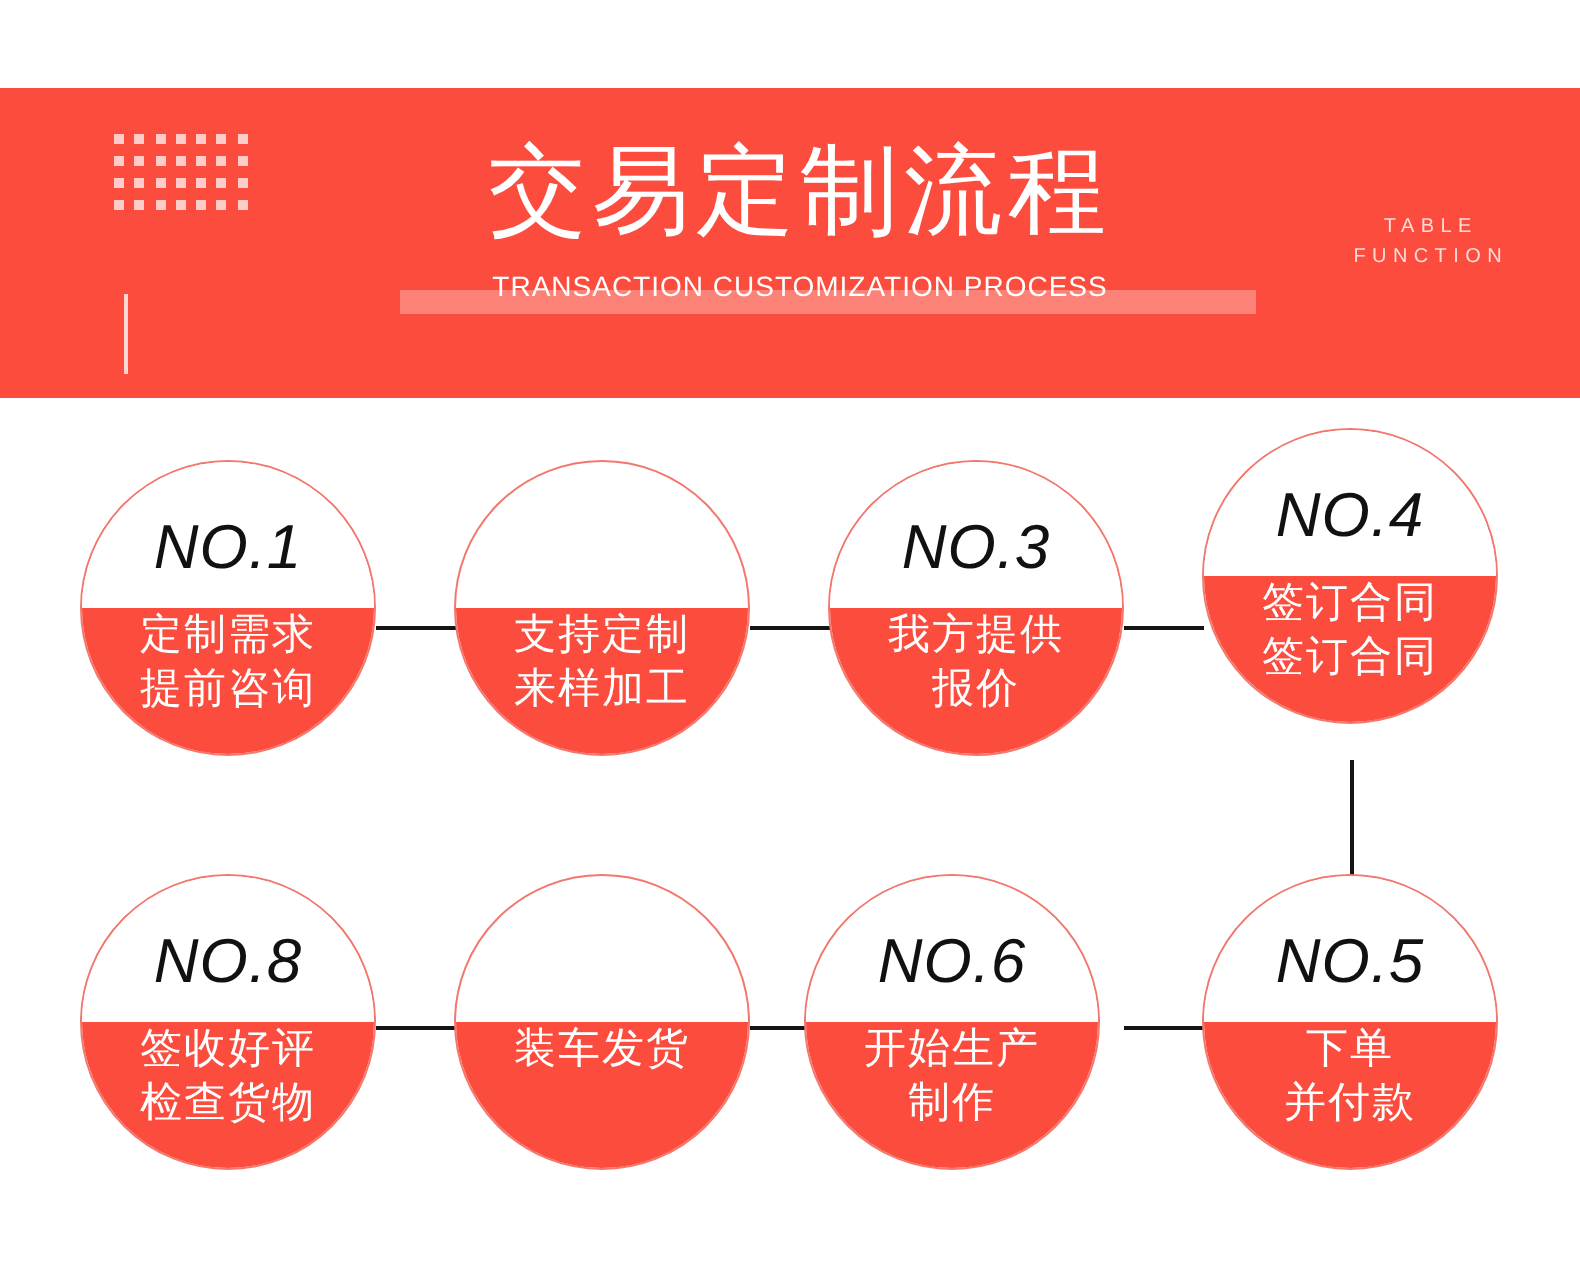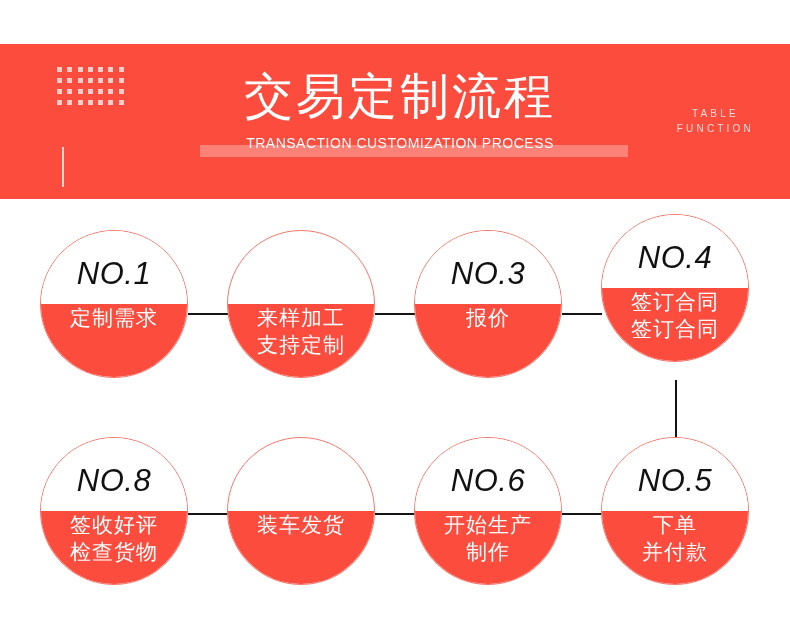--- a/index.html
+++ b/index.html
@@ -237,35 +237,37 @@
   <div class="connector-h" style="left:562px; top:358px; width:40px;"></div>
   <div class="connector-h" style="left:375px; top:358px; width:40px;"></div>
   <div class="connector-h" style="left:188px; top:358px; width:40px;"></div>
 
   <div class="node" style="left:40px; top:75px;">
     <div class="node-top">
       <span class="node-num">NO.1</span>
     </div>
     <div class="node-bottom">
       <span class="node-line">定制需求</span>
+      <span class="node-line">提前咨询</span>
     </div>
   </div>
 
   <div class="node" style="left:227px; top:75px;">
     <div class="node-bottom">
+      <span class="node-line">支持定制</span>
       <span class="node-line">来样加工</span>
-      <span class="node-line">支持定制</span>
     </div>
   </div>
 
   <div class="node" style="left:414px; top:75px;">
     <div class="node-top">
       <span class="node-num">NO.3</span>
     </div>
     <div class="node-bottom">
+      <span class="node-line">我方提供</span>
       <span class="node-line">报价</span>
     </div>
   </div>
 
   <div class="node" style="left:601px; top:59px;">
     <div class="node-top">
       <span class="node-num">NO.4</span>
     </div>
     <div class="node-bottom">
       <span class="node-line">签订合同</span>
@@ -276,21 +278,21 @@
   <div class="node" style="left:601px; top:282px;">
     <div class="node-top">
       <span class="node-num">NO.5</span>
     </div>
     <div class="node-bottom">
       <span class="node-line">下单</span>
       <span class="node-line">并付款</span>
     </div>
   </div>
 
-  <div class="node" style="left:414px; top:282px;">
+  <div class="node" style="left:402px; top:282px;">
     <div class="node-top">
       <span class="node-num">NO.6</span>
     </div>
     <div class="node-bottom">
       <span class="node-line">开始生产</span>
       <span class="node-line">制作</span>
     </div>
   </div>
 
   <div class="node" style="left:227px; top:282px;">

